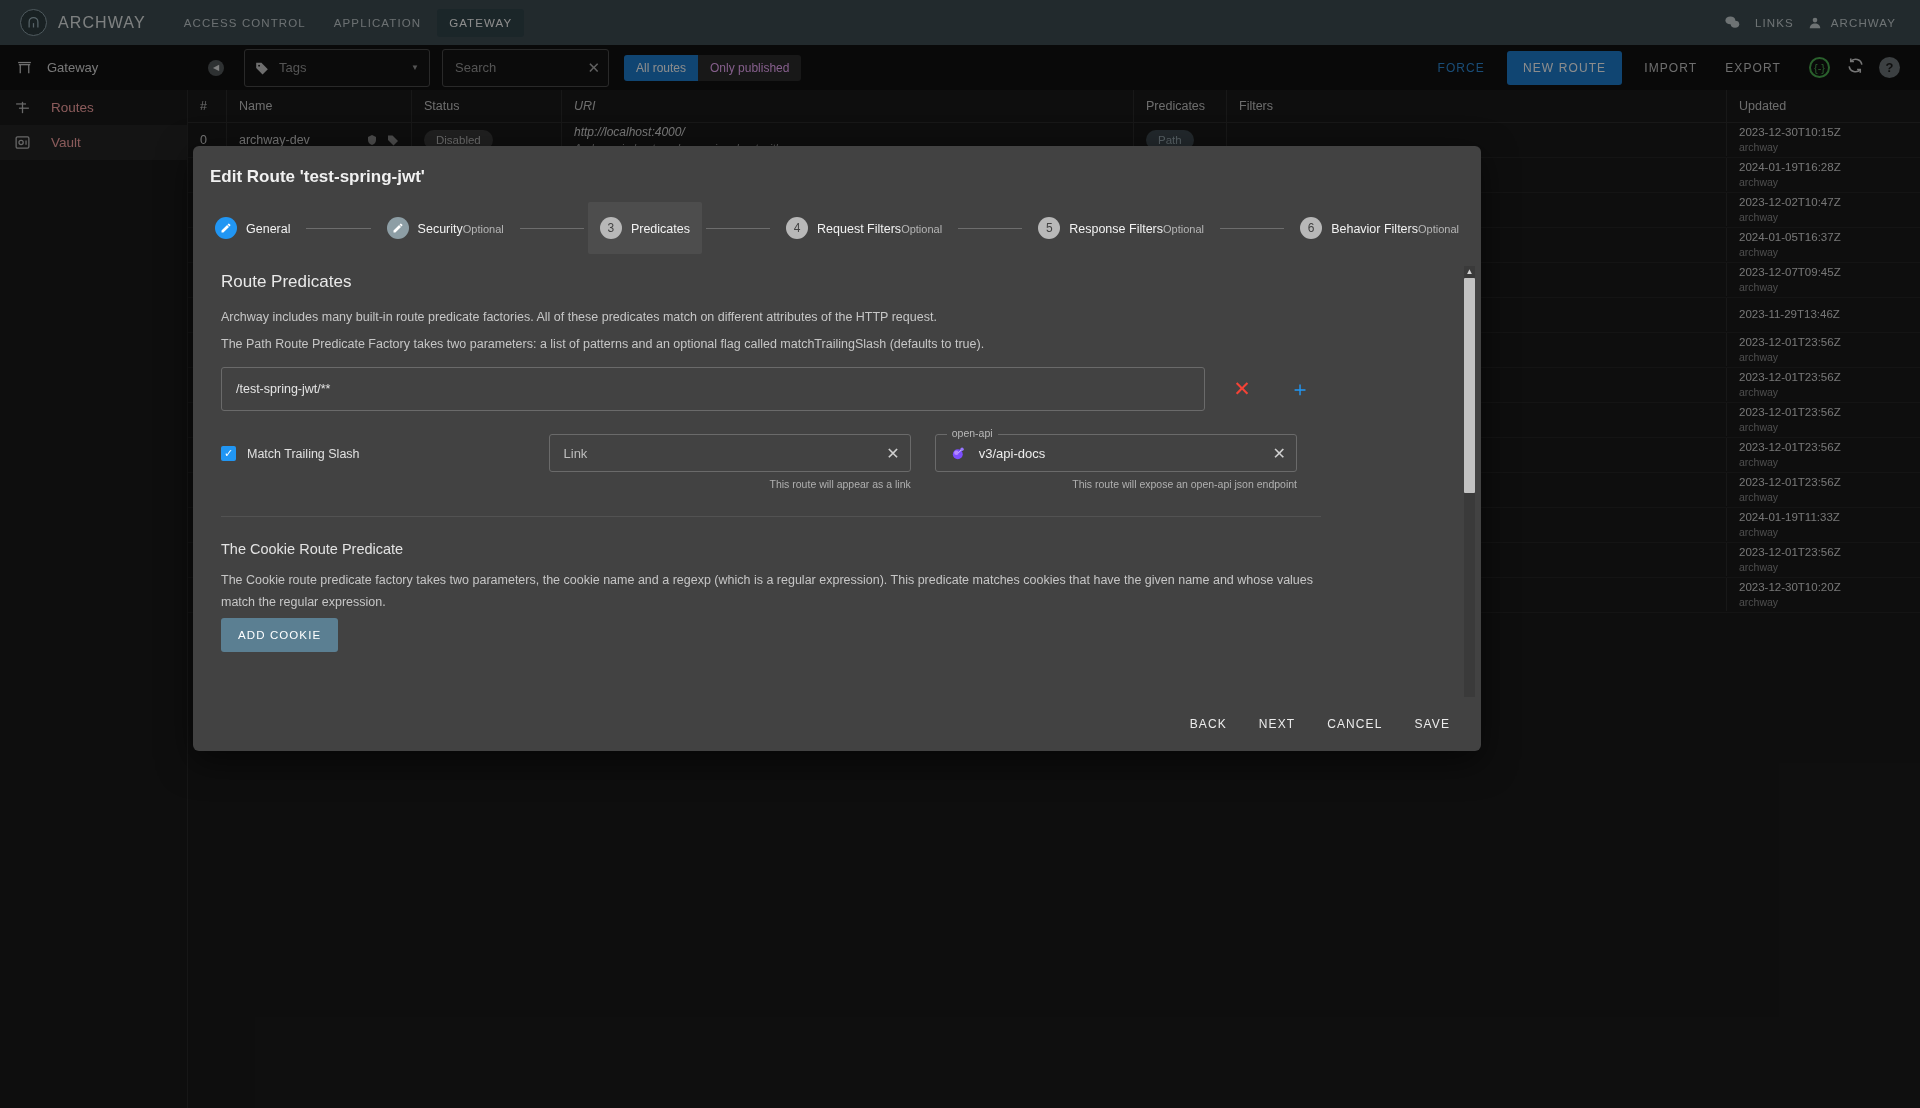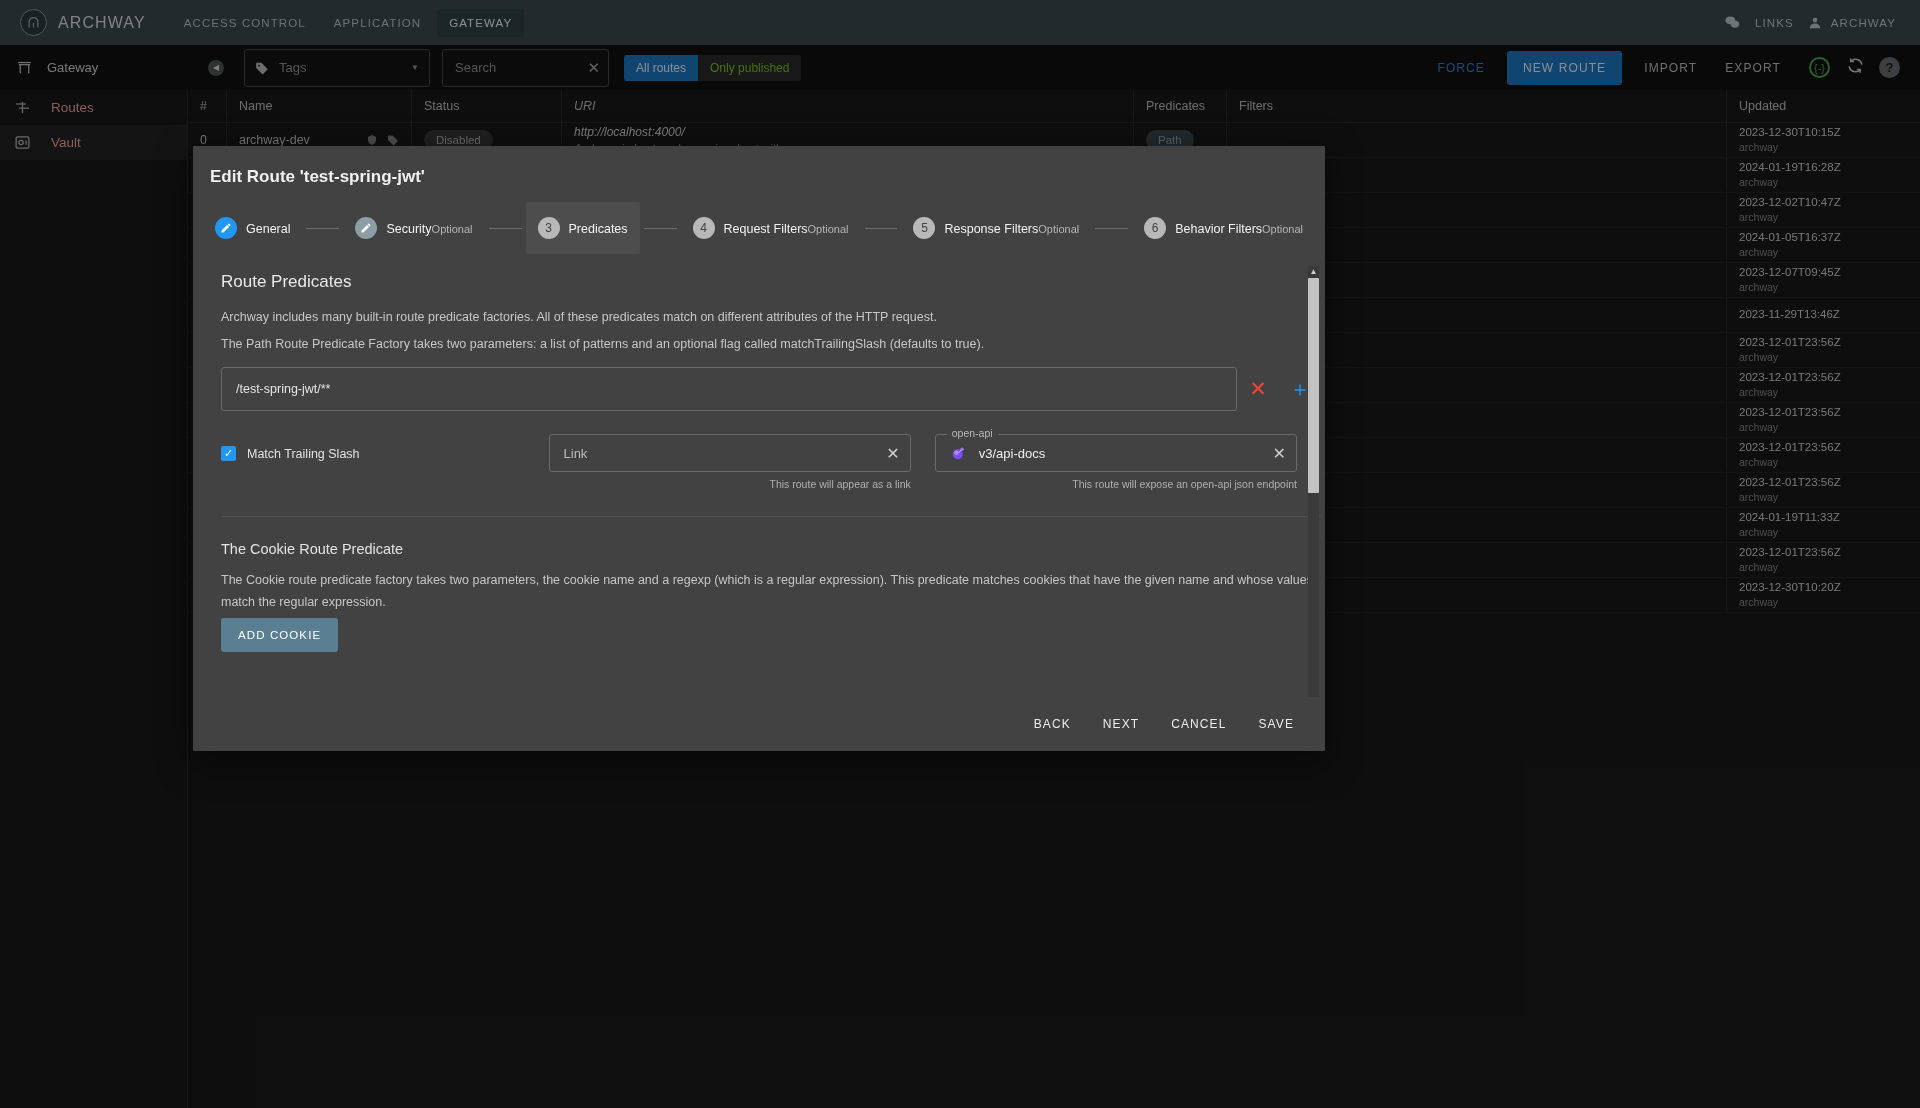--- a/index.html
+++ b/index.html
@@ -63,21 +63,21 @@
   .search-box {
     width: 167px; height: 38px; margin-left: 12px;
     border: 1px solid #4c4c4c; border-radius: 3px; background: #151515;
     display: flex; align-items: center; padding: 0 8px 0 12px;
     color: #9a9a9a; font-size: 13px;
   }
   .search-box .clear { margin-left: auto; font-size: 15px; color: #b0b0b0; cursor: pointer; }
   .seg { margin-left: 15px; display: flex; height: 26px; border-radius: 3px; overflow: hidden; }
   .seg > div {
     padding: 0 12px; display: flex; align-items: center;
-    font-size: 12px; color: #84cc16; background: #2c2c2c; cursor: pointer;
+    font-size: 12px; color: #f0abfc; background: #2c2c2c; cursor: pointer;
   }
   .seg > div.on { background: #1e7fd0; color: #fff; }
   .tb-right { margin-left: auto; display: flex; align-items: center; gap: 0; margin-right: 20px; }
   .tb-link {
     font-size: 12px; letter-spacing: 1.1px; padding: 9px 14px; cursor: pointer;
     color: #c8c8c8;
   }
   .tb-link.force { color: #2e8bd8; }
   .tb-new {
     background: #1e7fd0; color: #fff; font-size: 12px; letter-spacing: 1.1px;
@@ -129,22 +129,22 @@
   .uri-cell { flex-direction: column; align-items: flex-start !important; justify-content: center; }
   .uri-main { color: #dadada; font-size: 12px; line-height: 16px; }
   .uri-sub { color: #9a9a9a; font-size: 11.5px; line-height: 16px; }
   .upd-cell { flex-direction: column; align-items: flex-start !important; justify-content: center; }
   .upd-main { color: #d8d8d8; font-size: 11.5px; line-height: 15px; }
   .upd-sub { color: #8e8e8e; font-size: 10.5px; line-height: 14px; }
 
   
   .scrim { position: absolute; inset: 0; background: rgba(0,0,0,0.45); }
   .modal {
-    position: absolute; left: 193px; top: 146px; width: 1132px; height: 605px;
-    background: #424242; border-radius: 1px;
+    position: absolute; left: 193px; top: 146px; width: 1288px; height: 605px;
+    background: #424242; border-radius: 6px;
     box-shadow: 0 10px 34px rgba(0,0,0,0.55);
     display: flex; flex-direction: column;
   }
   .modal-title {
     padding: 21px 0 0 17px; color: #f0f0f0;
     font-size: 17px; font-weight: bold; height: 56px;
   }
   .stepper { display: flex; align-items: stretch; height: 52px; padding: 0 10px; }
   .step { display: flex; align-items: center; padding: 0 12px; }
   .step.active { background: #4d4d4d; border-radius: 2px; }
@@ -163,21 +163,21 @@
   .modal-body {
     flex: 1; position: relative; overflow: hidden;
     margin: 8px 0 0 0; padding: 0 28px 0 28px;
   }
   .body-inner { width: 1100px; }
   .h2 { color: #e9e9e9; font-size: 17px; margin: 10px 0 14px 0; }
   .h3 { color: #e3e3e3; font-size: 14.5px; margin: 24px 0 12px 0; }
   .p { color: #c6c6c6; font-size: 12.5px; line-height: 22px; margin-bottom: 5px; }
   .p b { color: #f0f0f0; }
 
-  .path-row { display: flex; align-items: center; gap: 0; margin-top: 12px; }
+  .path-row { display: flex; align-items: center; gap: 16px; margin-top: 12px; }
   .path-input {
     flex: 1; height: 44px; border: 1px solid #6a6a6a; border-radius: 3px;
     background: transparent; color: #e4e4e4; font-size: 12.5px;
     padding: 0 14px; display: flex; align-items: center;
   }
   .icon-btn { width: 42px; text-align: center; font-size: 21px; cursor: pointer; }
   .icon-btn.red { color: #f44336; }
   .icon-btn.blue { color: #2196f3; }
 
   .link-row { display: flex; align-items: flex-start; margin-top: 23px; }

